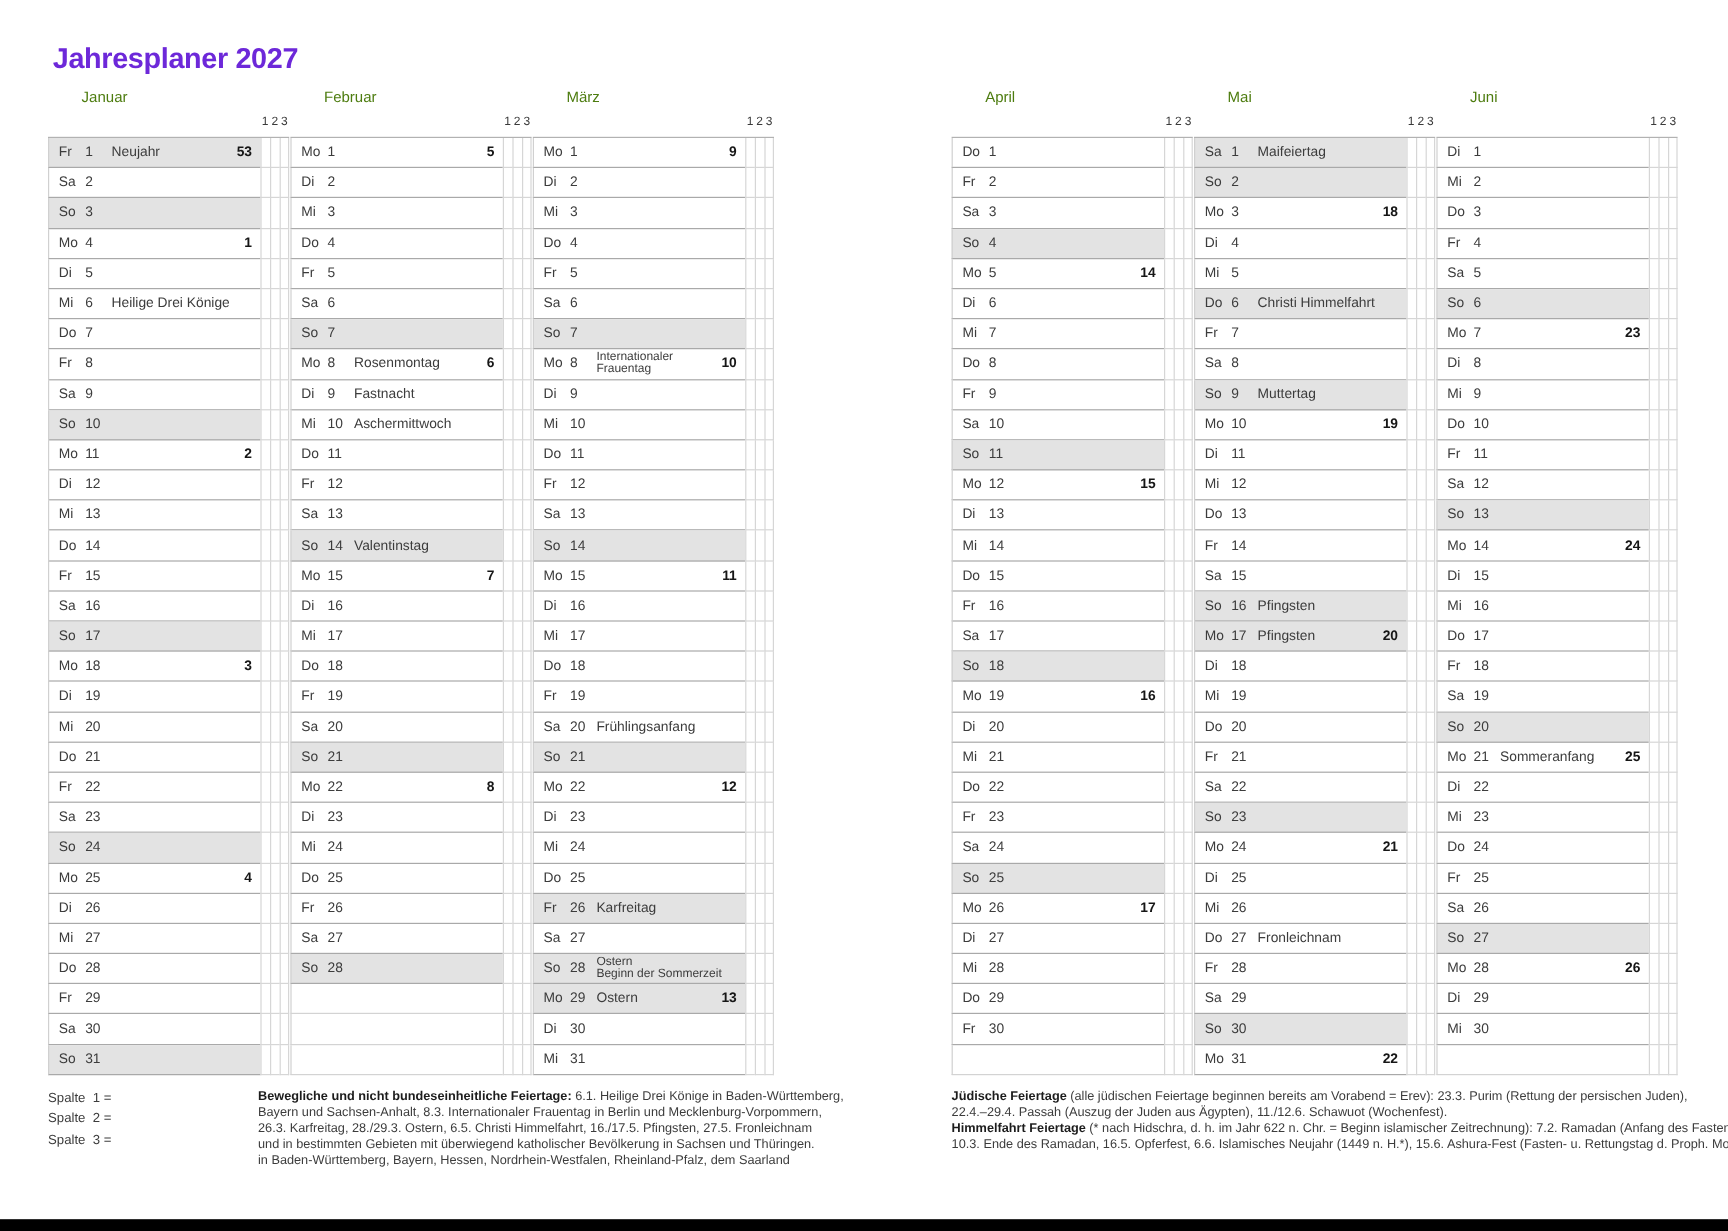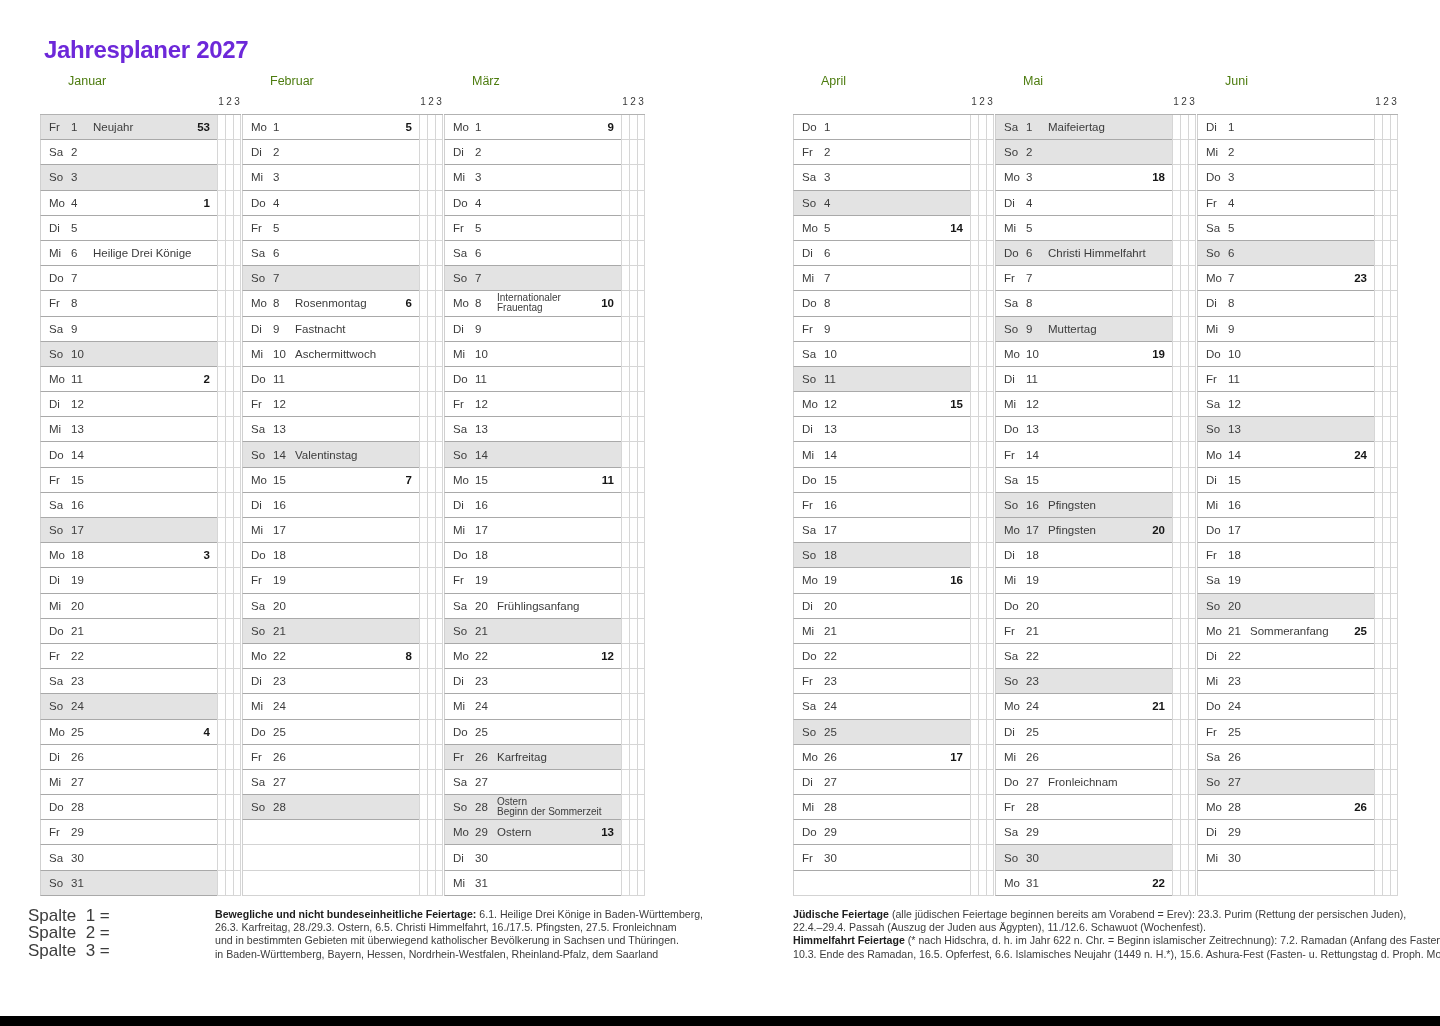--- a/index.html
+++ b/index.html
@@ -27,21 +27,21 @@
   .day-row.empty .cell-main{border-bottom-color:#d3d3d3;}
   .day-row.gray .cell-main{background:#e3e3e3;}
   .wd{width:22px;flex:none;}
   .dn{width:20px;flex:none;}
   .hol{flex:1;margin-left:2px;overflow:hidden;white-space:nowrap;}
   .hol.two{font-size:10px;line-height:10.5px;}
   .hol.two span{display:block;}
   .wk{font-weight:bold;color:#161616;padding-right:7px;flex:none;}
   .mini{width:8px;box-sizing:border-box;flex:none;border-left:1px solid #d6d6d6;border-bottom:1px solid #d6d6d6;}
   .mini.last{border-right:1px solid #d6d6d6;}
-  .legend{position:absolute;left:28px;top:907px;font-size:17px;color:#3c3c3c;}
+  .legend{position:absolute;left:40px;top:907px;font-size:11px;color:#3c3c3c;}
   .legend div{white-space:pre;line-height:17.3px;}
   .note{position:absolute;top:908px;font-size:10.6px;color:#3c3c3c;}
   .note div{line-height:13.2px;white-space:nowrap;}
   .note b{color:#1c1c1c;}
   .note-movable{left:215px;}
   .note-religious{left:793px;}
   .bottom-bar{position:absolute;left:0;top:1016px;width:1440px;height:10px;background:#000000;}
 </style>
 </head>
 <body>
@@ -2138,20 +2138,21 @@
     </div>
   </div>
 
 <div class="legend" id="legend">
     <div>Spalte  1 =</div>
     <div>Spalte  2 =</div>
     <div>Spalte  3 =</div>
   </div>
 <div class="note note-movable" id="note-movable">
     <div><b>Bewegliche und nicht bundeseinheitliche Feiertage:</b> 6.1. Heilige Drei Könige in Baden-Württemberg,</div>
+    <div>Bayern und Sachsen-Anhalt, 8.3. Internationaler Frauentag in Berlin und Mecklenburg-Vorpommern,</div>
     <div>26.3. Karfreitag, 28./29.3. Ostern, 6.5. Christi Himmelfahrt, 16./17.5. Pfingsten, 27.5. Fronleichnam</div>
     <div>und in bestimmten Gebieten mit überwiegend katholischer Bevölkerung in Sachsen und Thüringen.</div>
     <div>in Baden-Württemberg, Bayern, Hessen, Nordrhein-Westfalen, Rheinland-Pfalz, dem Saarland</div>
   </div>
 <div class="note note-religious" id="note-religious">
     <div><b>Jüdische Feiertage</b> (alle jüdischen Feiertage beginnen bereits am Vorabend = Erev): 23.3. Purim (Rettung der persischen Juden),</div>
     <div>22.4.–29.4. Passah (Auszug der Juden aus Ägypten), 11./12.6. Schawuot (Wochenfest).</div>
     <div><b>Himmelfahrt Feiertage</b> (* nach Hidschra, d. h. im Jahr 622 n. Chr. = Beginn islamischer Zeitrechnung): 7.2. Ramadan (Anfang des Fastenmonats),</div>
     <div>10.3. Ende des Ramadan, 16.5. Opferfest, 6.6. Islamisches Neujahr (1449 n. H.*), 15.6. Ashura-Fest (Fasten- u. Rettungstag d. Proph. Moses).</div>
   </div>

